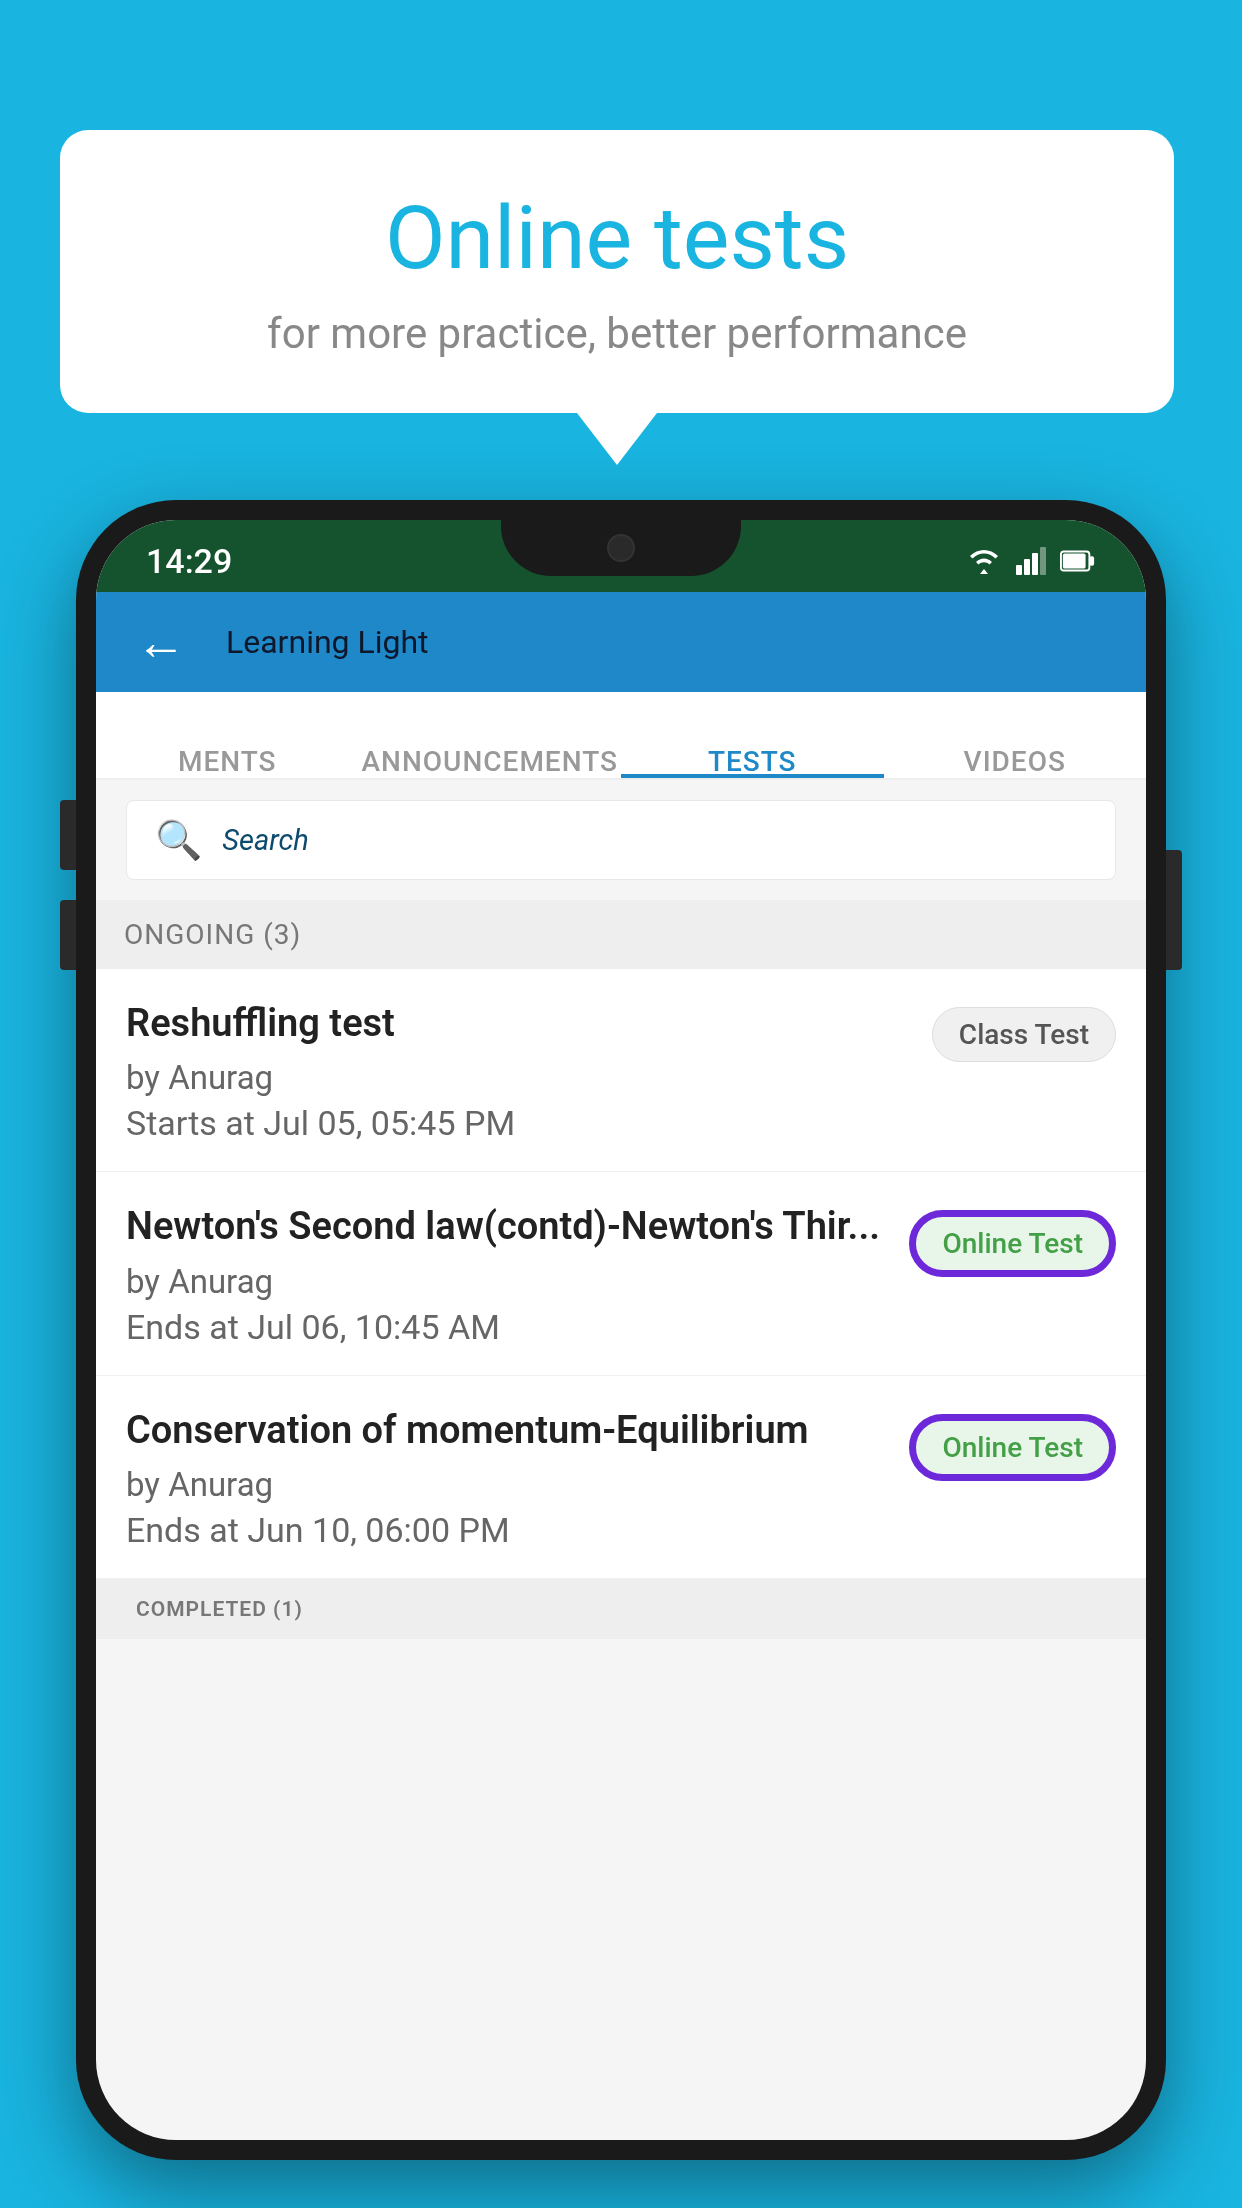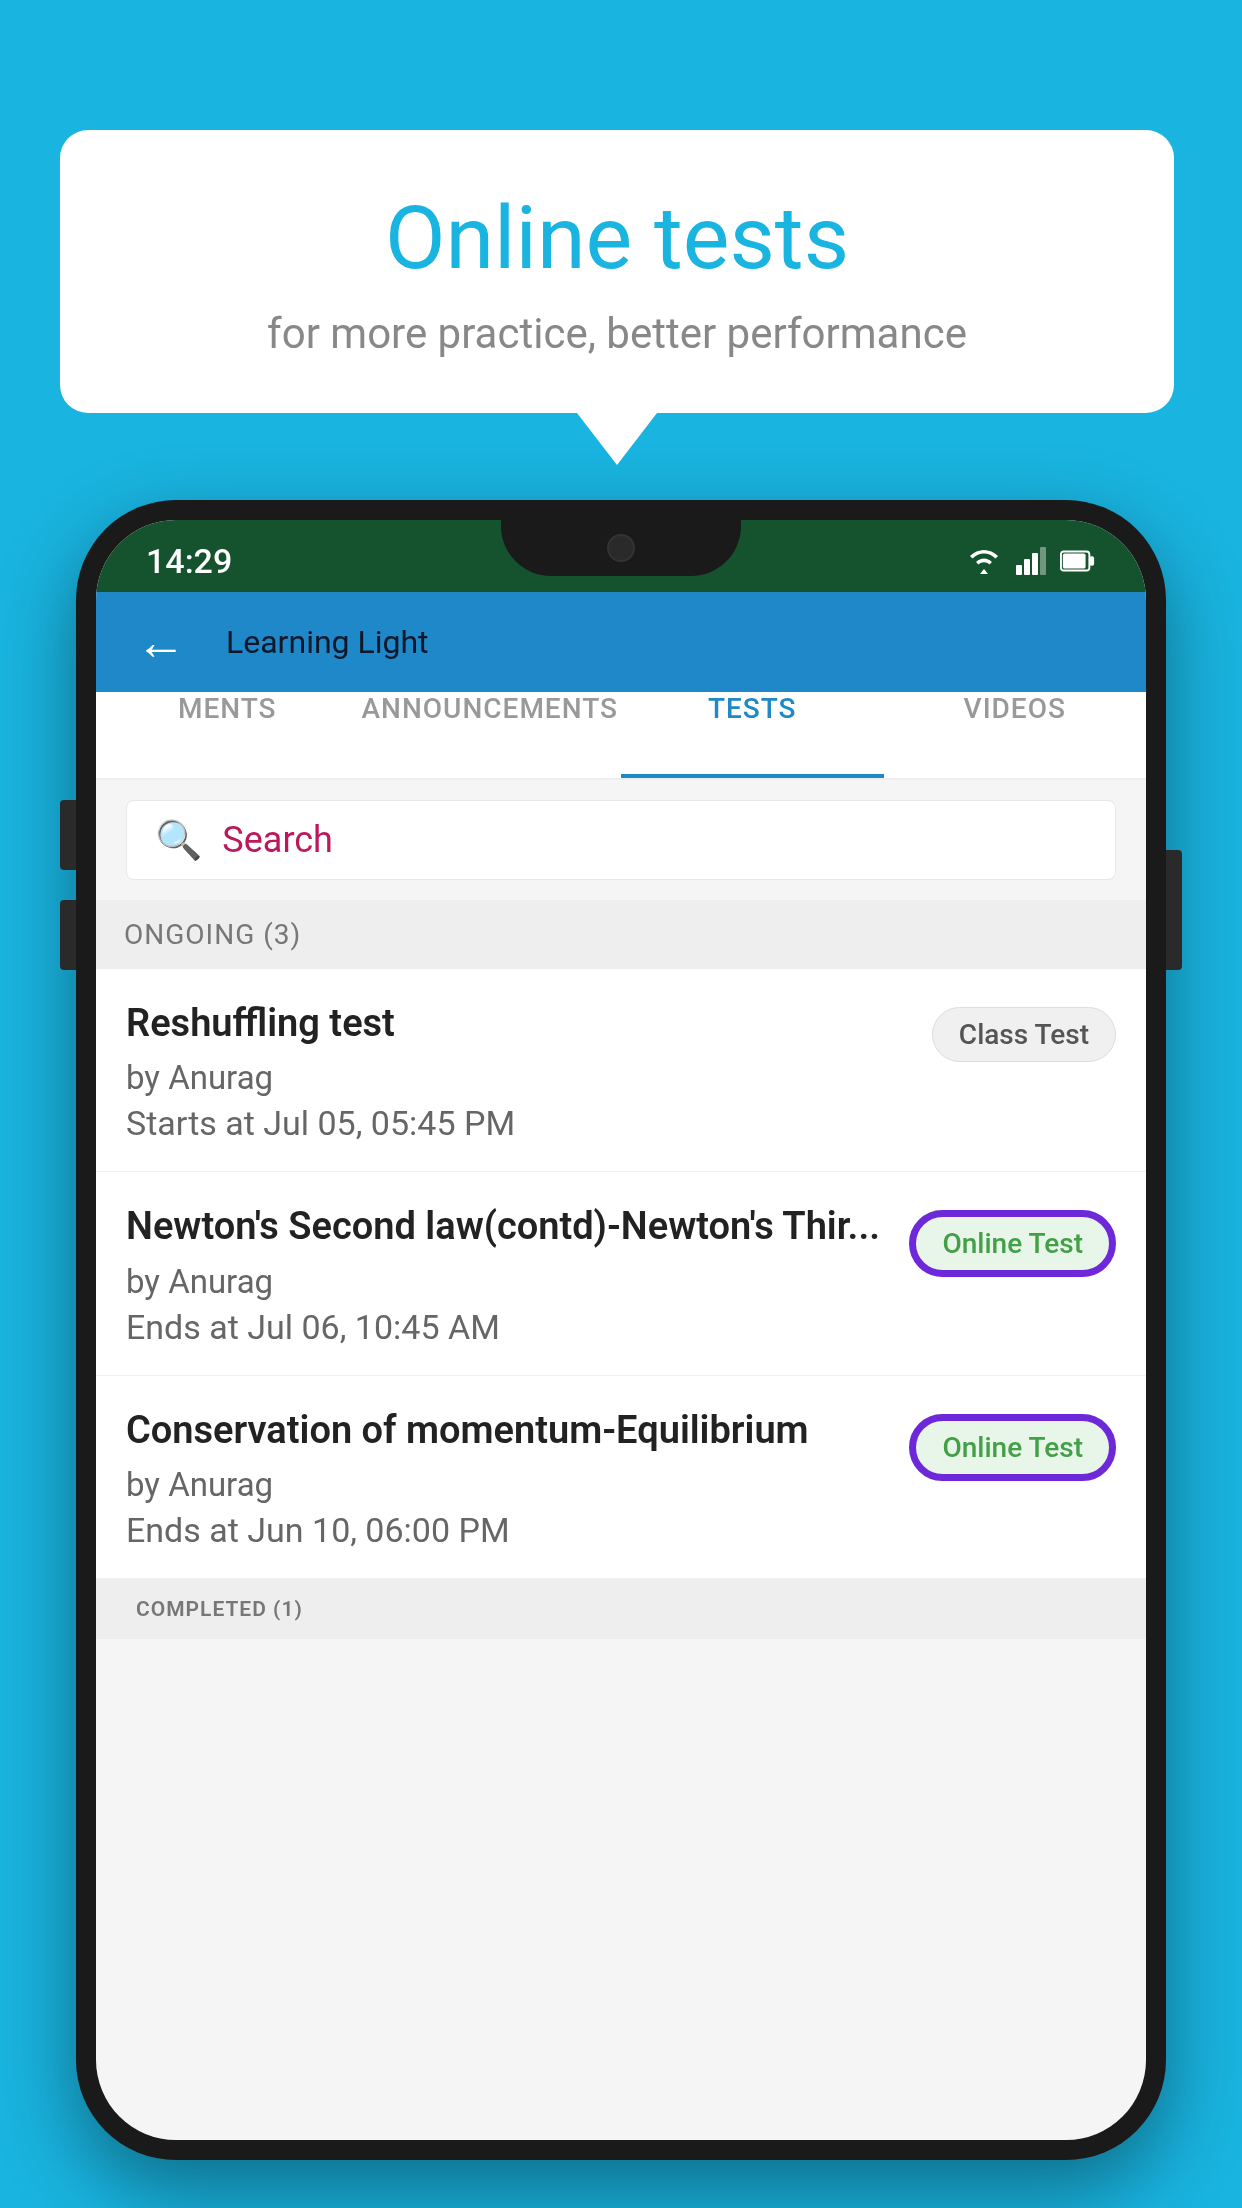--- a/index.html
+++ b/index.html
@@ -170,21 +170,21 @@
     .tabs-container {
       background: white;
       display: flex;
       border-bottom: 2px solid #eeeeee;
       height: 88px;
     }
 
     .tab {
       flex: 1;
       display: flex;
-      align-items: flex-start;
+      align-items: flex-end;
       justify-content: center;
       font-size: 28px;
       font-weight: 500;
       color: #999999;
       text-transform: uppercase;
       letter-spacing: 1px;
       position: relative;
       cursor: pointer;
     }
 
@@ -213,22 +213,23 @@
       border-radius: 8px;
       height: 80px;
       display: flex;
       align-items: center;
       padding: 0 28px;
       gap: 20px;
       border: 1px solid #e8e8e8;
     }
 
     .search-placeholder {
-      color: #be185d;
-      font-size: 36px;
+      color: #0c4a6e;
+      font-size: 29px;
+      font-style: italic;
     }
 
     
     .section-header {
       background: #eeeeee;
       padding: 18px 28px;
       font-size: 28px;
       font-weight: 400;
       color: #777777;
       letter-spacing: 1px;

